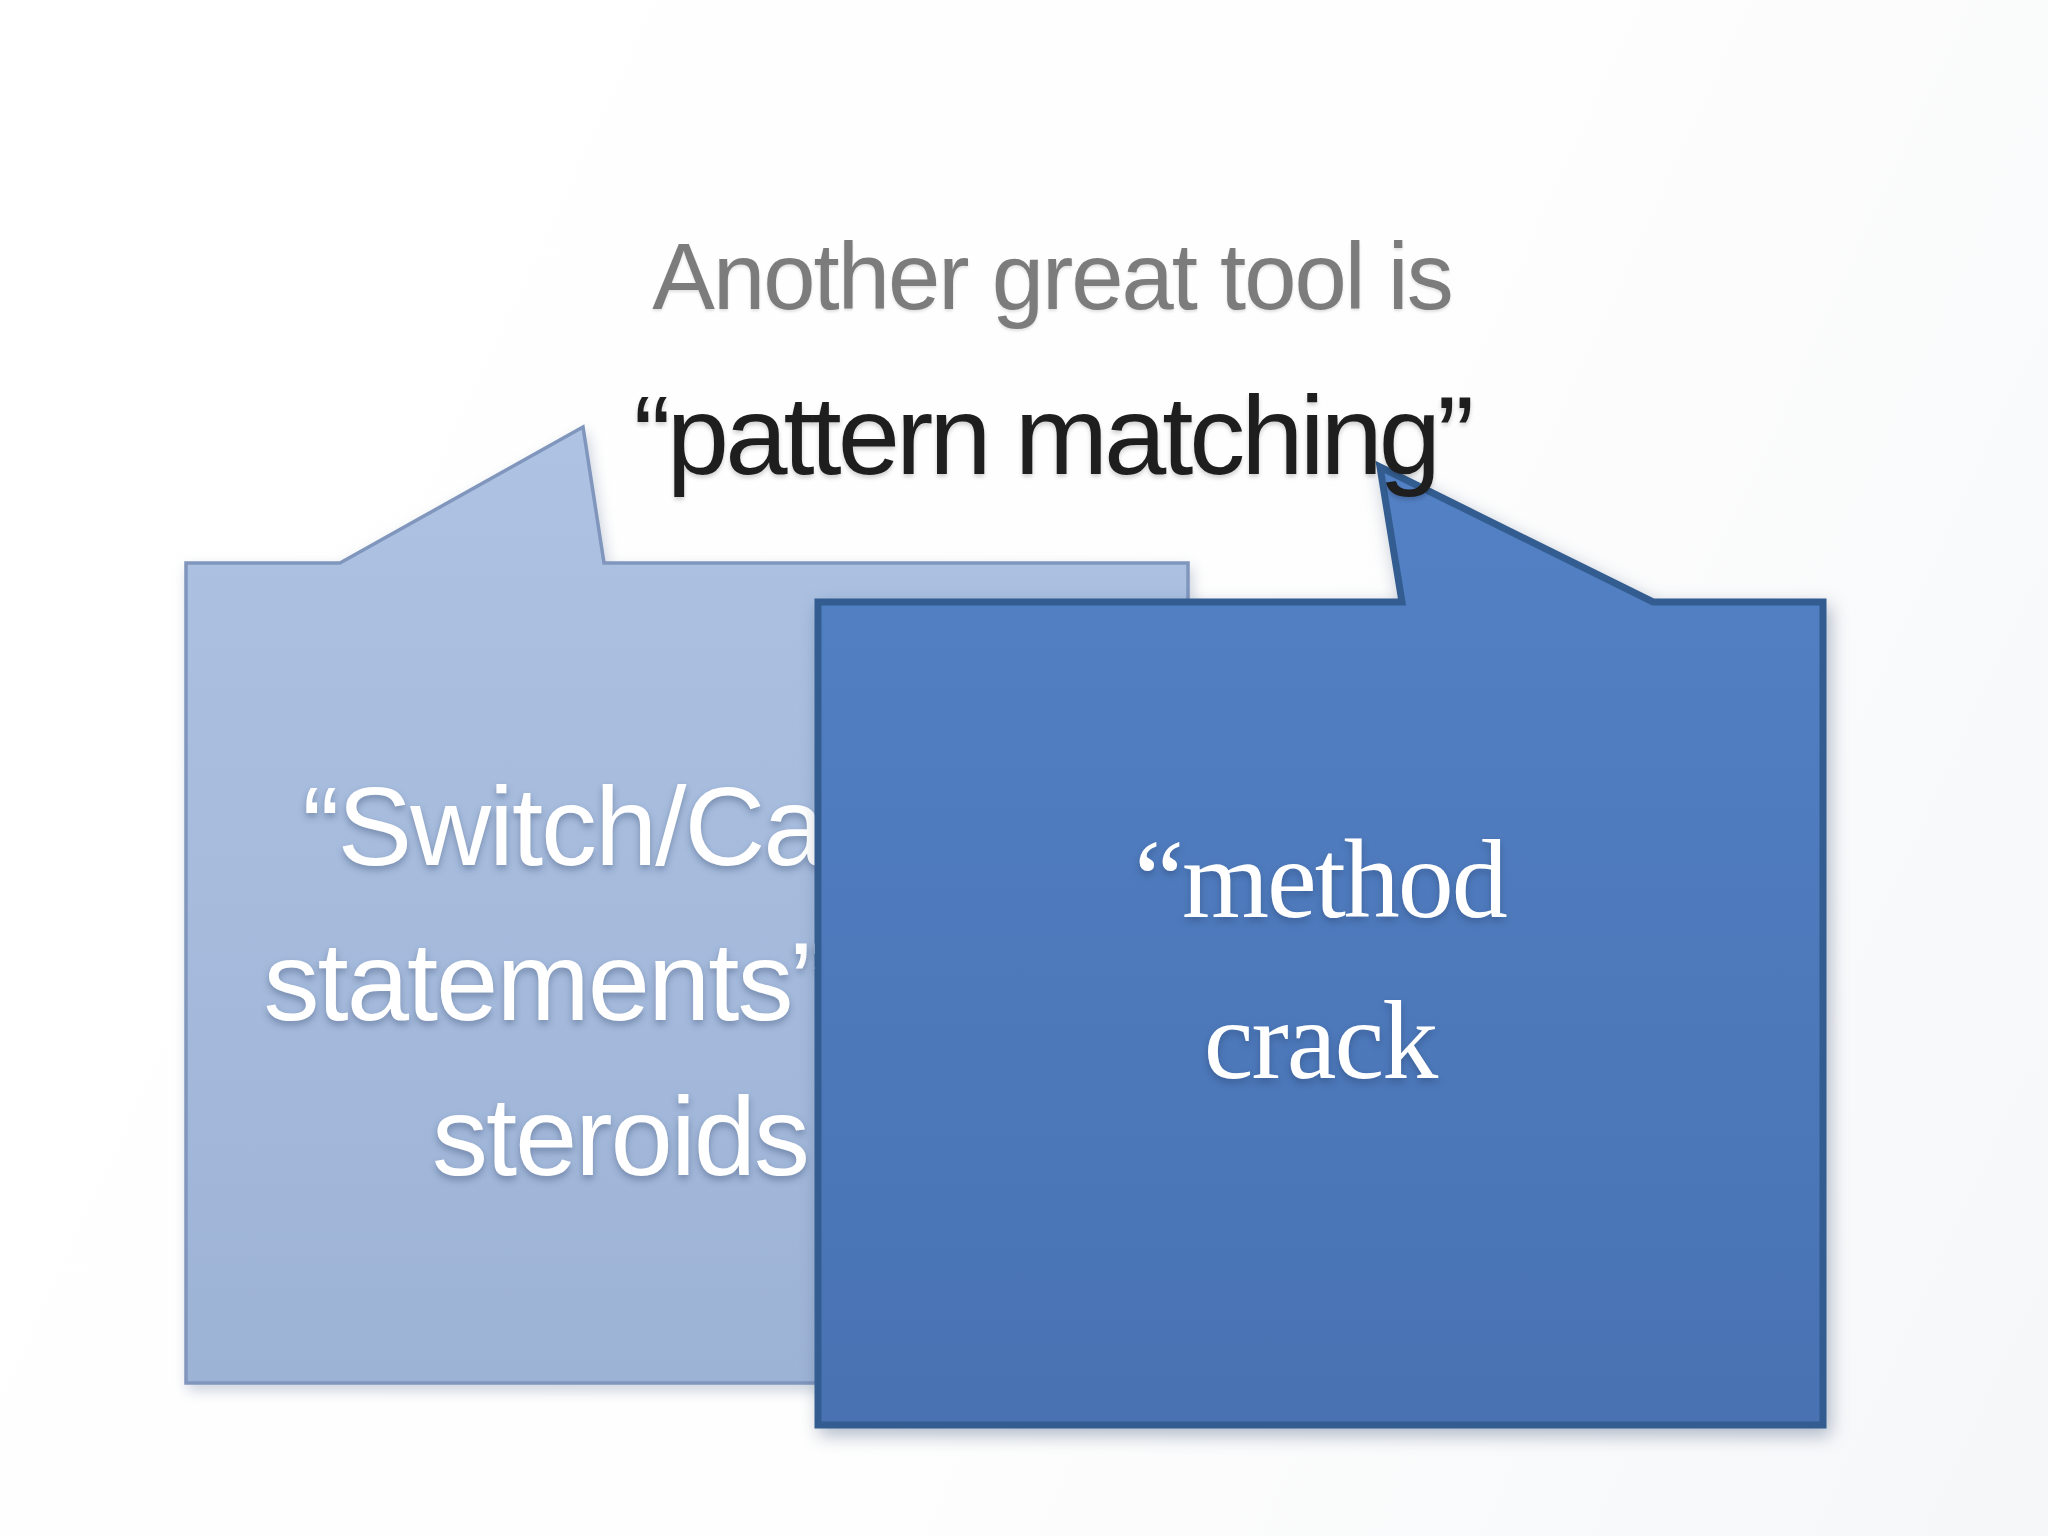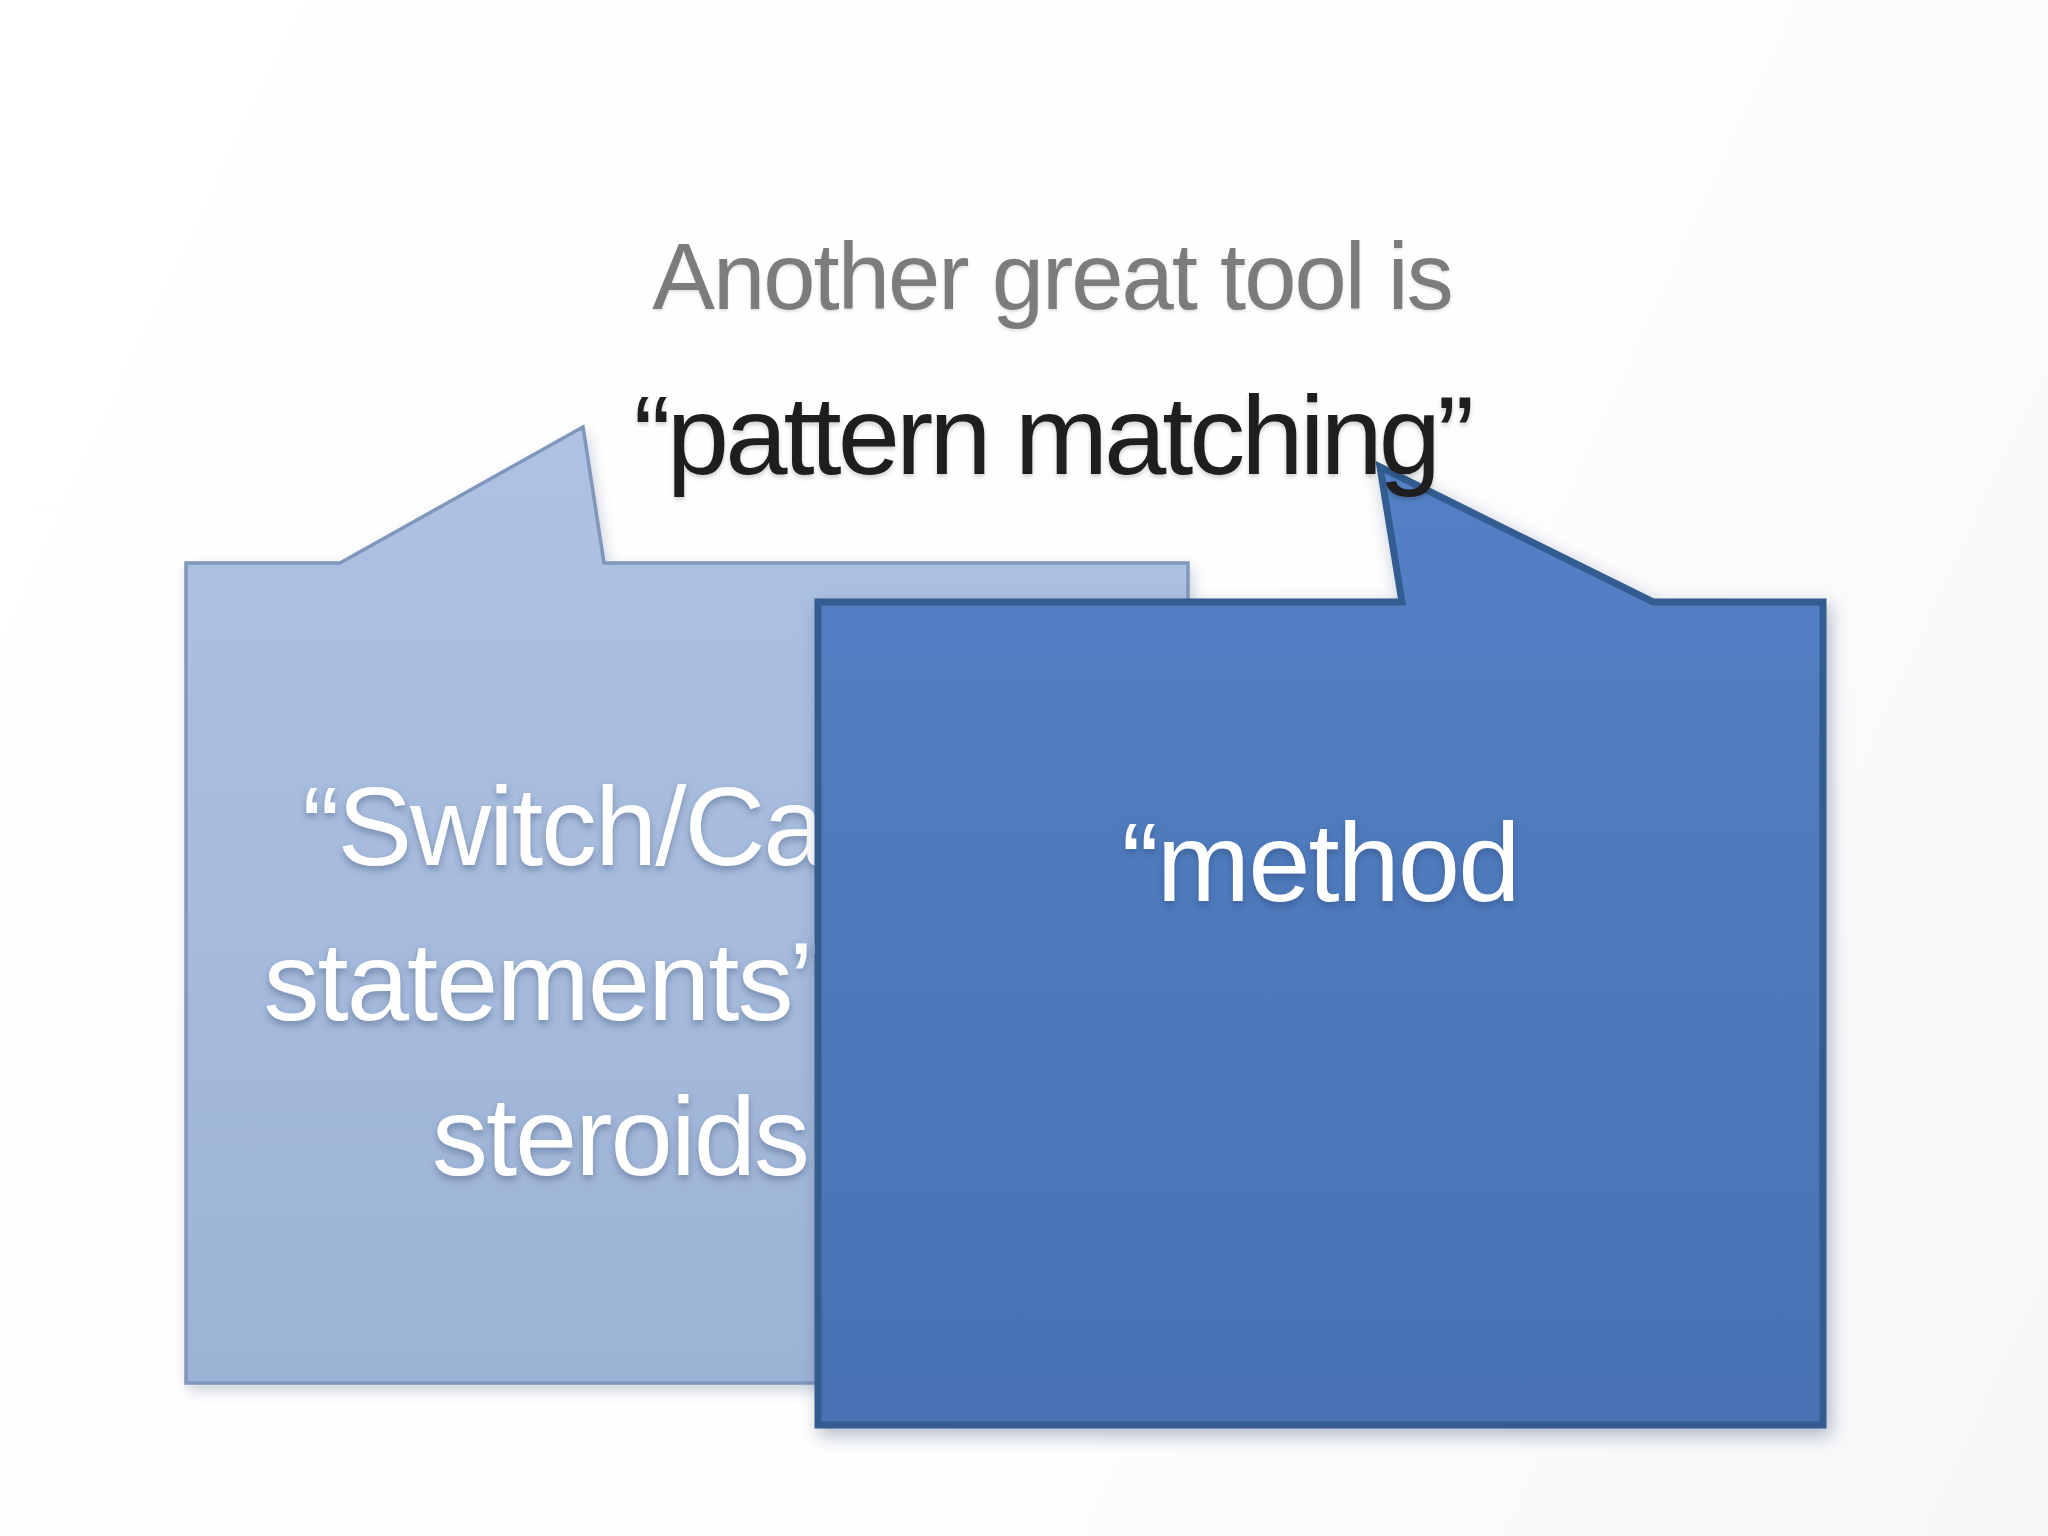--- a/index.html
+++ b/index.html
@@ -62,23 +62,24 @@
   .text-left {
     left: 120px;
     width: 1000px;     
     top: 749px;
     line-height: 155px;
     z-index: 2;
   }
   .text-right {
     left: 820px;
     width: 1000px;     
-    top: 782px;
+    top: 799px;
     line-height: 161px;
     z-index: 4;
+    font-family: Liberation Serif, serif;
   }
 </style>
 </head>
 <body>
 
 <div class="stage">
 
   <svg class="callout-svg svg-left" viewBox="0 0 2048 1536">
     <defs>
       <linearGradient id="gradLeft" x1="0" y1="0" x2="0" y2="1">
@@ -100,18 +101,19 @@
       <linearGradient id="gradRight" x1="0" y1="0" x2="0" y2="1">
         <stop offset="0" stop-color="#5381c5"></stop>
         <stop offset="1" stop-color="#4872b2"></stop>
       </linearGradient>
     </defs>
     <path d="M 818,602 L 1402,602 L 1380,467 L 1653,602 L 1823,602 L 1823,1425 L 818,1425 Z" fill="url(#gradRight)" stroke-width="7" stroke-linejoin="miter" stroke="#335d90"></path>
   </svg>
 
   <div class="callout-text text-right" style="color: rgb(255, 255, 255);">
     <div class="line">“method</div>
+    <div class="line">crack</div>
   </div>
 
   <div class="title-line title-1" style="color: rgb(124, 124, 124);">Another great tool is</div>
   <div class="title-line title-2" style="color: rgb(30, 30, 30);">“pattern matching”</div>
 
 </div>
 
 </body></html>

